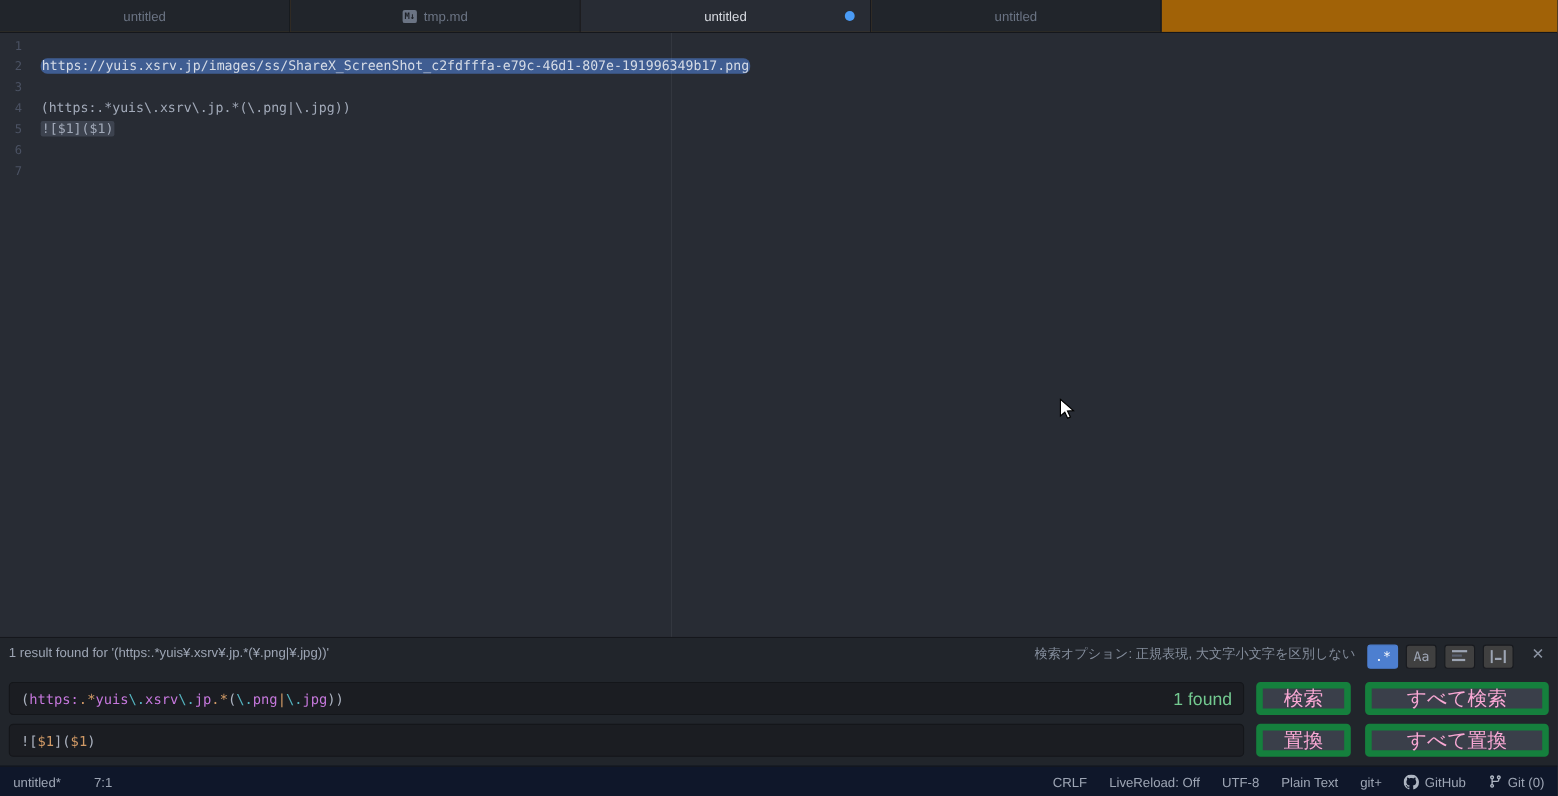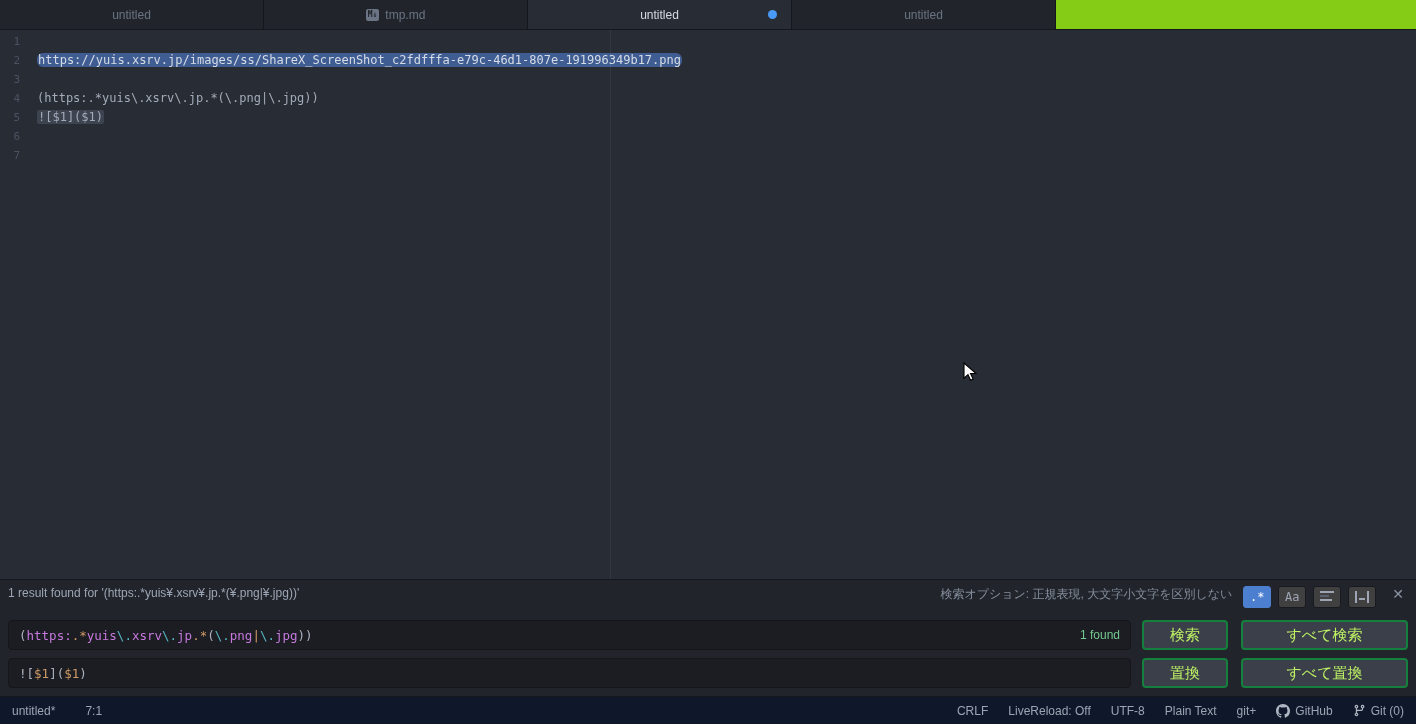--- a/index.html
+++ b/index.html
@@ -1,21 +1,21 @@
 <!DOCTYPE html>
 <html><head>
 <meta charset="utf-8">
 <style>
   * { margin:0; padding:0; box-sizing:border-box; }
   html,body { width:1416px; height:724px; overflow:hidden; background:#282c34;
               font-family:"Liberation Sans", sans-serif; }
   .app { width:1416px; height:724px; display:flex; flex-direction:column; position:relative; }
 
   
-  .tab-bar { height:30px; display:flex; background:#84cc16; border-bottom:1px solid #15171c; flex-shrink:0; }
+  .tab-bar { height:30px; display:flex; background:#a16207; border-bottom:1px solid #15171c; flex-shrink:0; }
   .tab { width:264px; display:flex; align-items:center; justify-content:center; gap:6px;
          font-size:12px; color:#6b7484; background:#21252b; border-right:1px solid #15171c;
          position:relative; cursor:default; }
   .tab.active { background:#282c34; color:#d7dae0; }
   .md-icon { display:inline-block; font-size:8px; line-height:10px; padding:1px 2px;
              background:#6b7484; color:#1b1e24; border-radius:2px; font-weight:bold;
              font-family:"DejaVu Sans Mono", monospace; }
   .mod-dot { position:absolute; right:14px; top:10px; width:9px; height:9px; border-radius:50%;
              background:#4a9bf5; }
 
@@ -37,25 +37,25 @@
   .fp-options { color:#848d9c; margin-right:4px; white-space:nowrap; }
   .toggle { height:22px; min-width:28px; padding:0 5px; display:flex; align-items:center; justify-content:center;
             background:#404040; border:1px solid #181a1f; border-radius:3px; margin-left:7px;
             color:#9da5b4; font-size:12px; font-family:"DejaVu Sans Mono", monospace; cursor:default; }
   .toggle.active { background:#4d7fd0; border-color:#4d7fd0; color:#ffffff; }
   .fp-close { margin-left:16px; margin-right:4px; color:#8b93a2; font-size:14px; cursor:default; }
   .fp-row { display:flex; align-items:center; margin-top:8px; }
   .fp-input { flex:1; height:30px; background:#1b1d22; border:1px solid #14161a; border-radius:4px;
               display:flex; align-items:center; padding:0 10px; position:relative;
               font-family:"DejaVu Sans Mono", monospace; font-size:12.5px; color:#abb2bf; white-space:pre; }
-  .found-badge { position:absolute; right:10px; top:7px; color:#73c990; font-size:12px;
+  .found-badge { position:absolute; right:10px; top:7px; color:#73c990; font-size:16px;
                  font-family:"Liberation Sans", sans-serif; }
   .btn { height:30px; display:flex; align-items:center; justify-content:center;
-         background:#3a3f4a; border:2px solid #15803d; border-radius:4px;
-         color:#bef264; font-size:15px; cursor:default; }
+         background:#3a3f4a; border:6px solid #15803d; border-radius:4px;
+         color:#f9a8d4; font-size:18px; cursor:default; }
   .btn-sm { width:86px; margin-left:11px; }
   .btn-lg { width:167px; margin-left:13px; }
 
   
   .status-bar { height:28px; background:#0f172a; border-top:1px solid #15171c; flex-shrink:0;
                 display:flex; align-items:center; padding:0 12px; font-size:12px; color:#9da5b4; }
   .sb-file { margin-right:30px; }
   .sb-right { margin-left:auto; display:flex; align-items:flex-start; gap:20px; }
   .sb-item { display:flex; align-items:center; gap:5px; white-space:nowrap; cursor:default; }
   .sb-icon svg { display:block; fill:#aeb6c2; }

